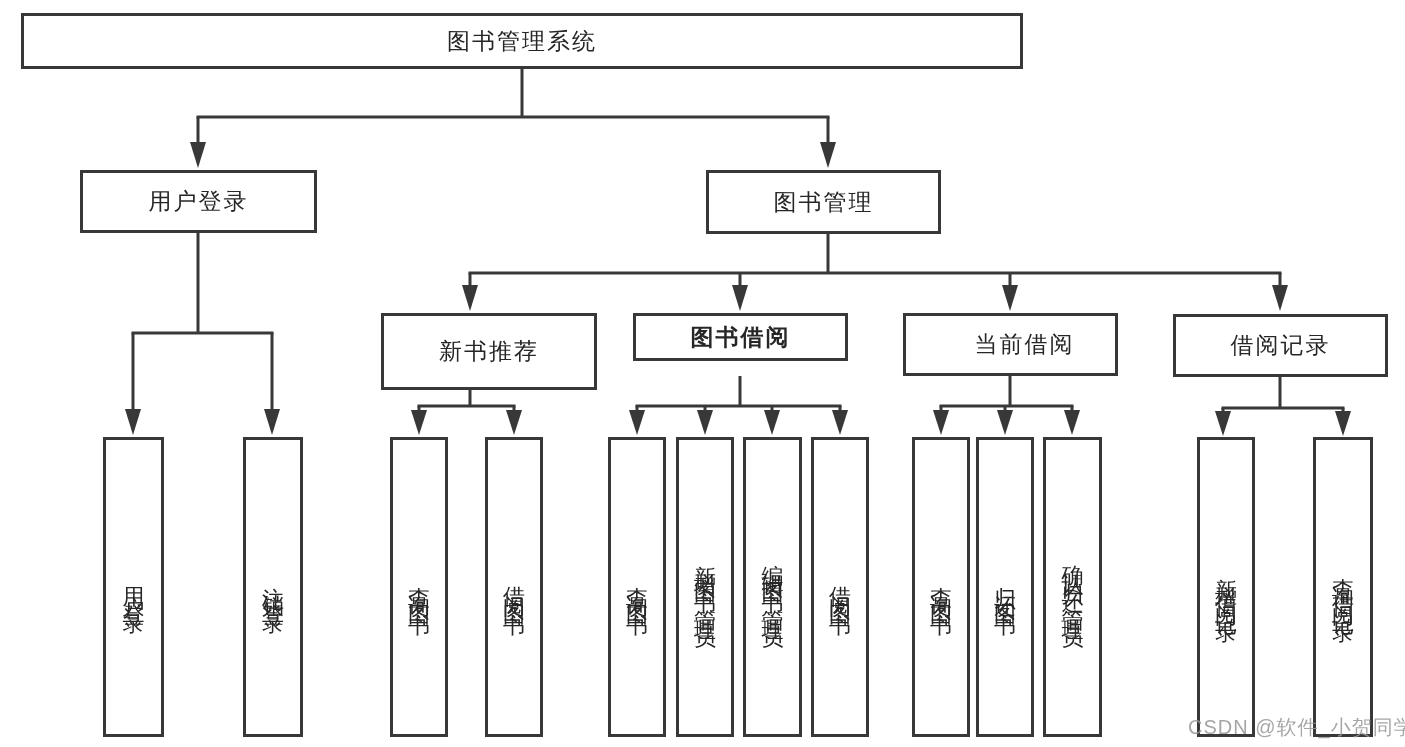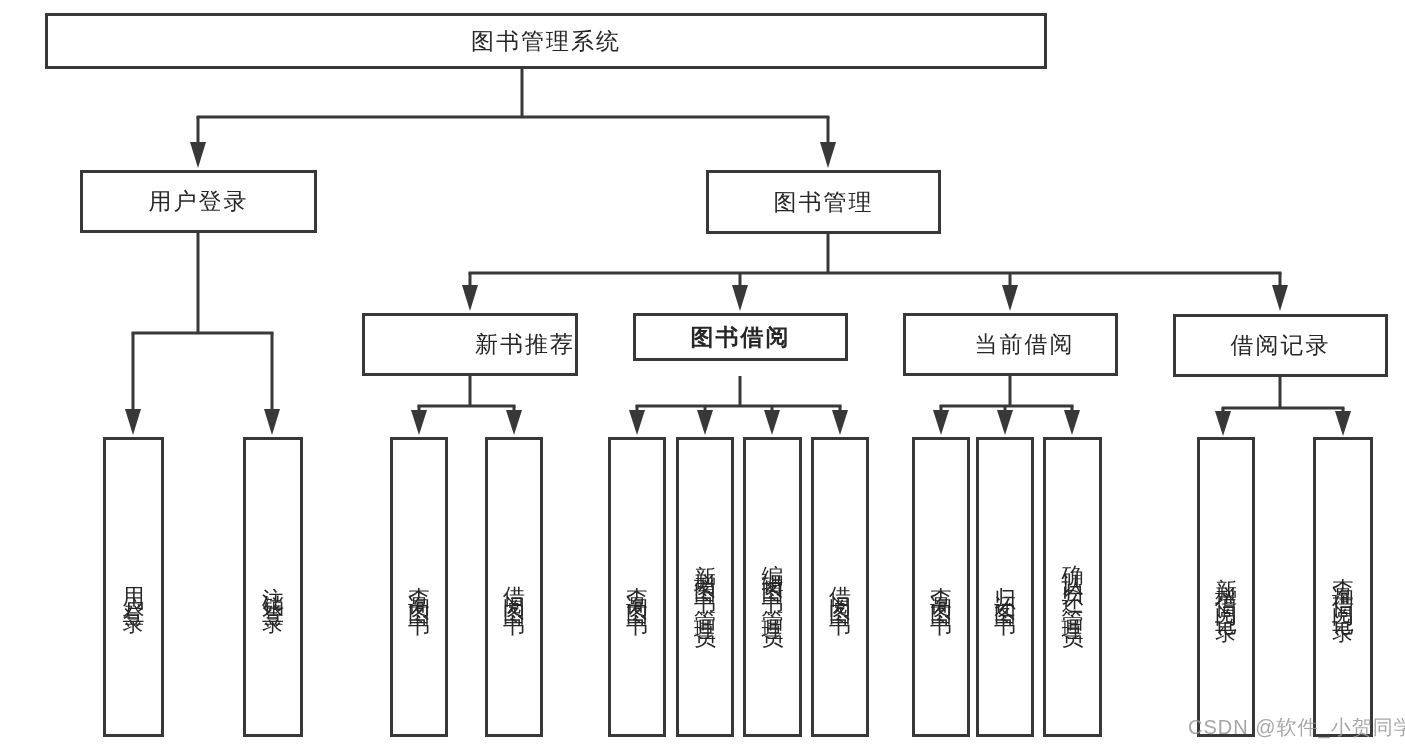--- a/index.html
+++ b/index.html
@@ -137,32 +137,32 @@
     <g stroke="#383838" stroke-width="3" fill="#383838">
       <line x1="1280" y1="377" x2="1280" y2="408"></line>
       <line x1="1223" y1="408" x2="1343" y2="408" stroke-linecap="square"></line>
       <line x1="1223" y1="408" x2="1223" y2="413"></line>
       <polygon points="1215,411 1231,411 1223,436" stroke="none"></polygon>
       <line x1="1343" y1="408" x2="1343" y2="413"></line>
       <polygon points="1335,411 1351,411 1343,436" stroke="none"></polygon>
     </g>
   </svg>
 
-  <div class="node h-label" style="left:21px; top:13px; width:1002px; height:56px;margin-left:24px;">
+  <div class="node h-label" style="left:21px; top:13px; width:1002px; height:56px;">
     <span>图书管理系统</span>
   </div>
 
   <div class="node h-label" style="left:80px; top:170px; width:237px; height:63px;">
     <span>用户登录</span>
   </div>
   <div class="node h-label" style="left:706px; top:170px; width:235px; height:64px;">
     <span>图书管理</span>
   </div>
 
-  <div class="node h-label" style="left:362px; top:313px; width:216px; height:63px;justify-content:flex-end;">
+  <div class="node h-label" style="left:381px; top:313px; width:216px; height:77px;">
     <span>新书推荐</span>
   </div>
   <div class="node h-label" style="left:633px; top:313px; width:215px; height:48px;font-weight:bold;">
     <span>图书借阅</span>
   </div>
   <div class="node h-label" style="left:903px; top:313px; width:215px; height:63px;padding-left:28px;">
     <span>当前借阅</span>
   </div>
   <div class="node h-label" style="left:1173px; top:314px; width:215px; height:63px;">
     <span>借阅记录</span>

